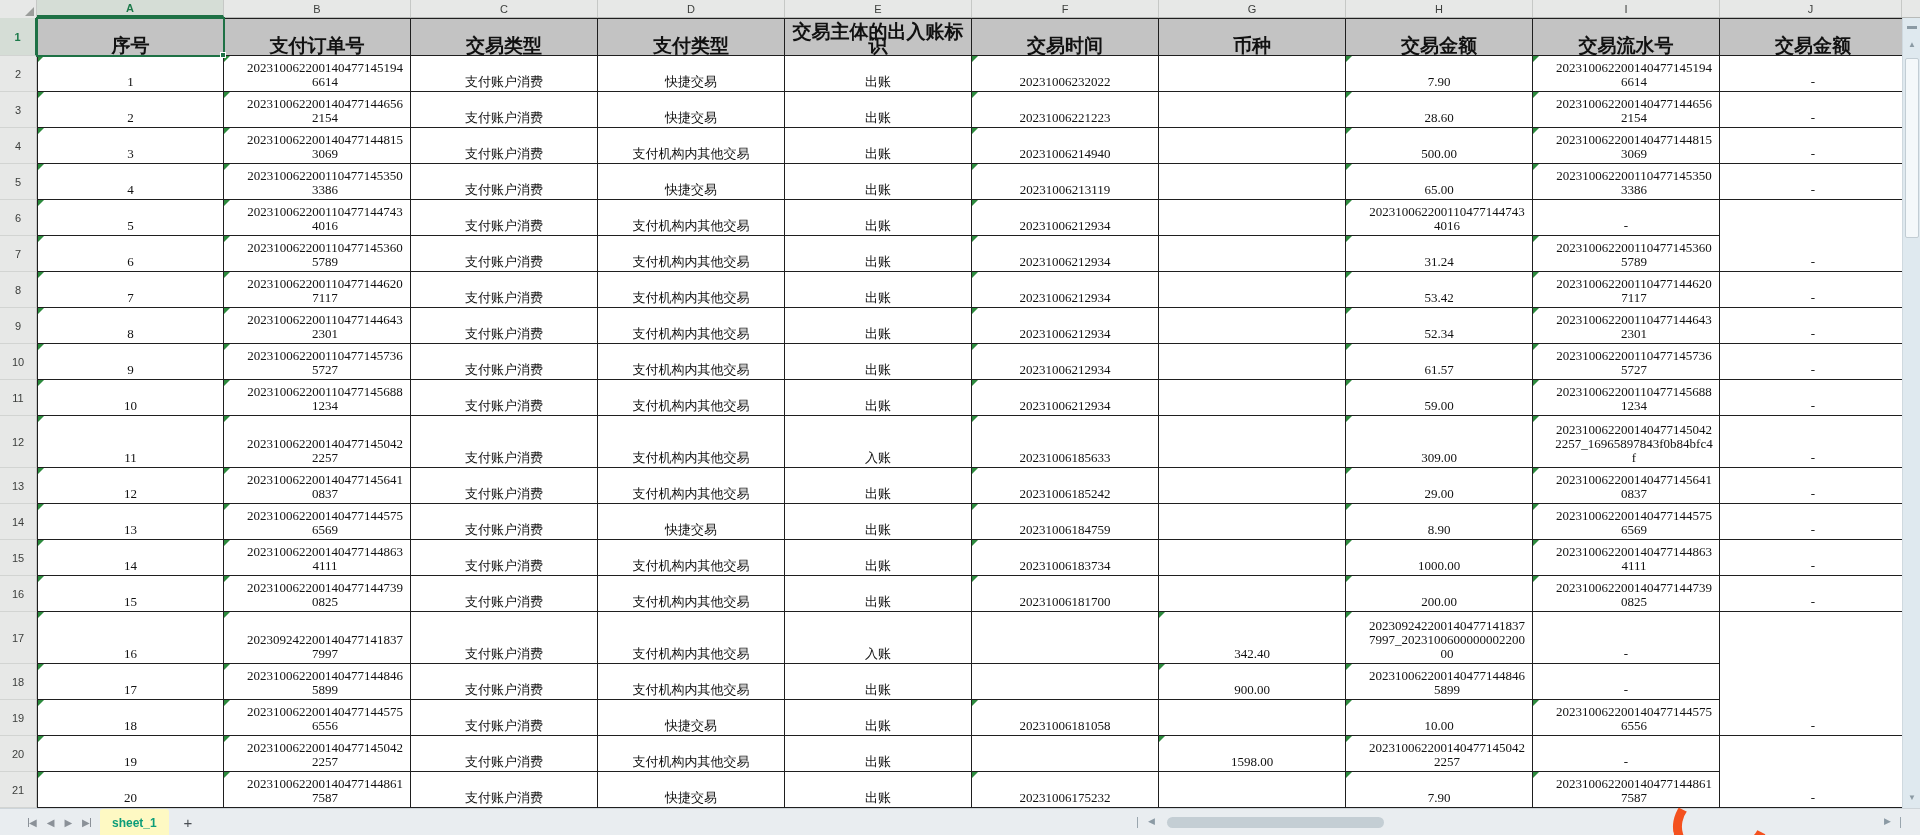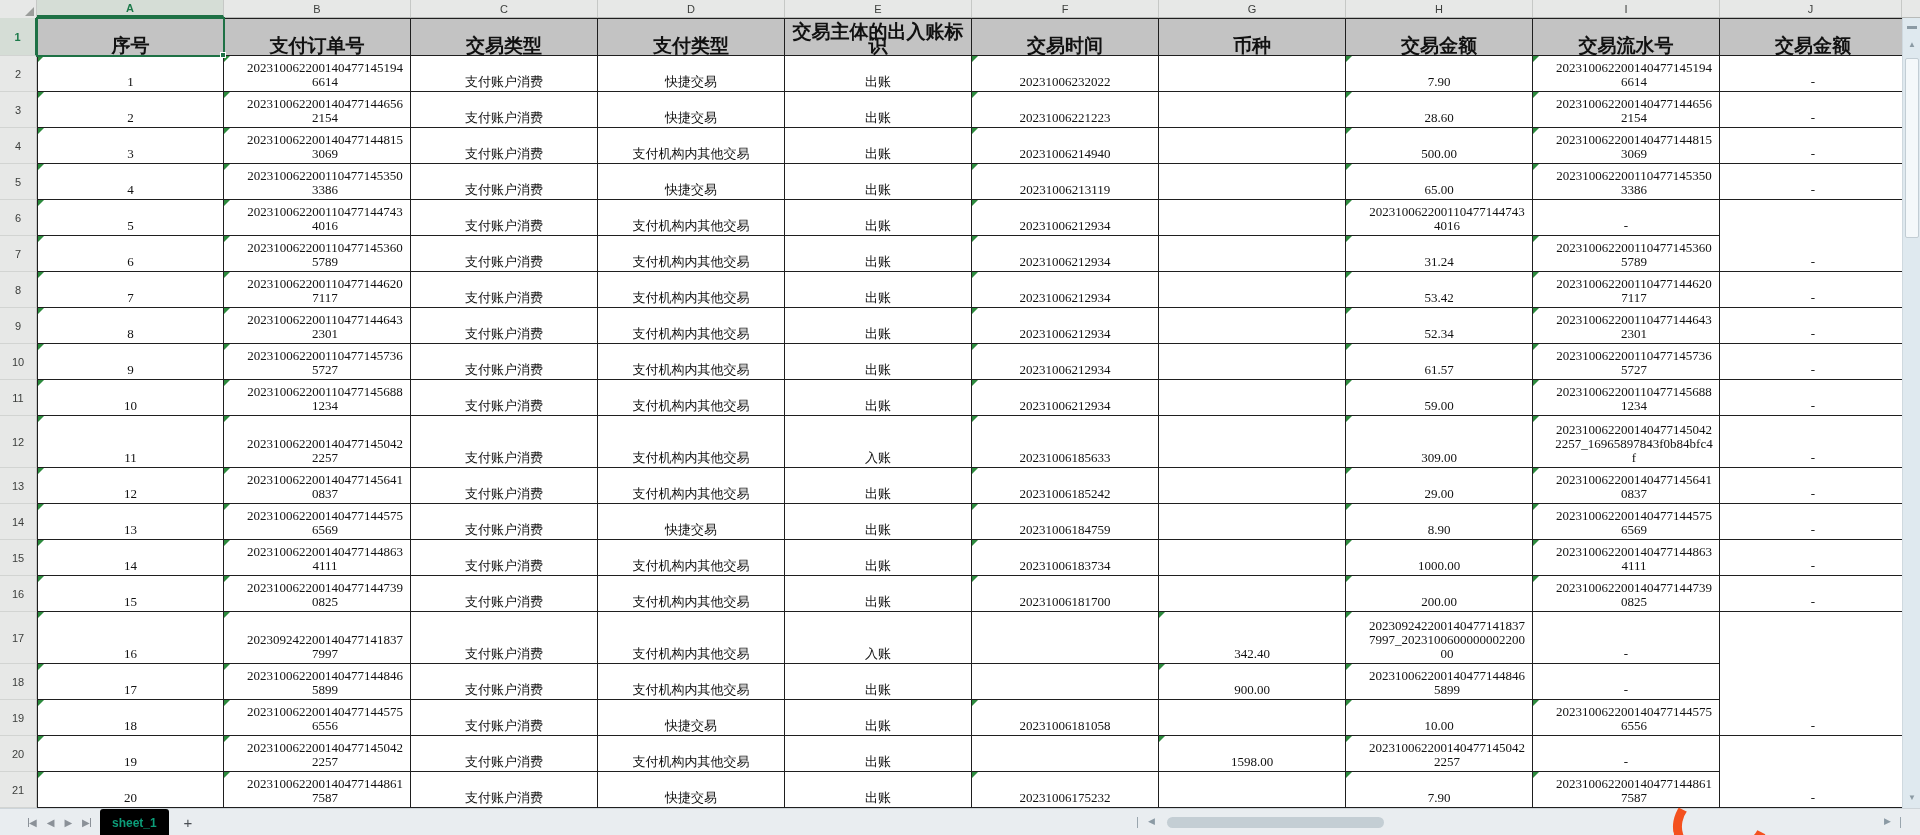--- a/index.html
+++ b/index.html
@@ -58,21 +58,21 @@
               background:#f4f8fa; border:1px solid #c2cdd4; border-radius:2px; }
 
   
   #bottom-bar { position:absolute; left:0; bottom:0; width:1920px; height:27px;
                 background:#e9edf0; border-top:1px solid #cdd4d9; z-index:8; }
   #sheet-nav { position:absolute; left:28px; top:0; height:27px; display:flex;
                align-items:center; gap:10px; color:#8b9198; font-size:10px; }
   .nav-btn { display:flex; align-items:center; cursor:default; }
   .nav-bar { display:inline-block; width:1px; height:9px; background:#8b9198; }
   #sheet-tab { position:absolute; left:100px; top:0; height:27px; min-width:68px;
-               background:#000000; display:flex; align-items:center; justify-content:center;
+               background:#fef9c3; display:flex; align-items:center; justify-content:center;
                font-size:12px; font-weight:bold; color:#0c9d79; padding:12px 12px;
                border-radius:3px 3px 0 0; }
   #add-sheet { position:absolute; left:178px; top:3px; width:20px; height:20px;
                display:flex; align-items:center; justify-content:center;
                font-size:15px; color:#4a4f54; }
   .hs-stop { position:absolute; top:8px; width:1px; height:11px; background:#9aa6ae; }
   .hs-arrow { position:absolute; top:7px; font-size:9px; color:#8b9aa4; }
   #hs-thumb { position:absolute; left:1167px; top:8px; width:217px; height:11px;
               background:#c4ced4; border-radius:6px; }
 

